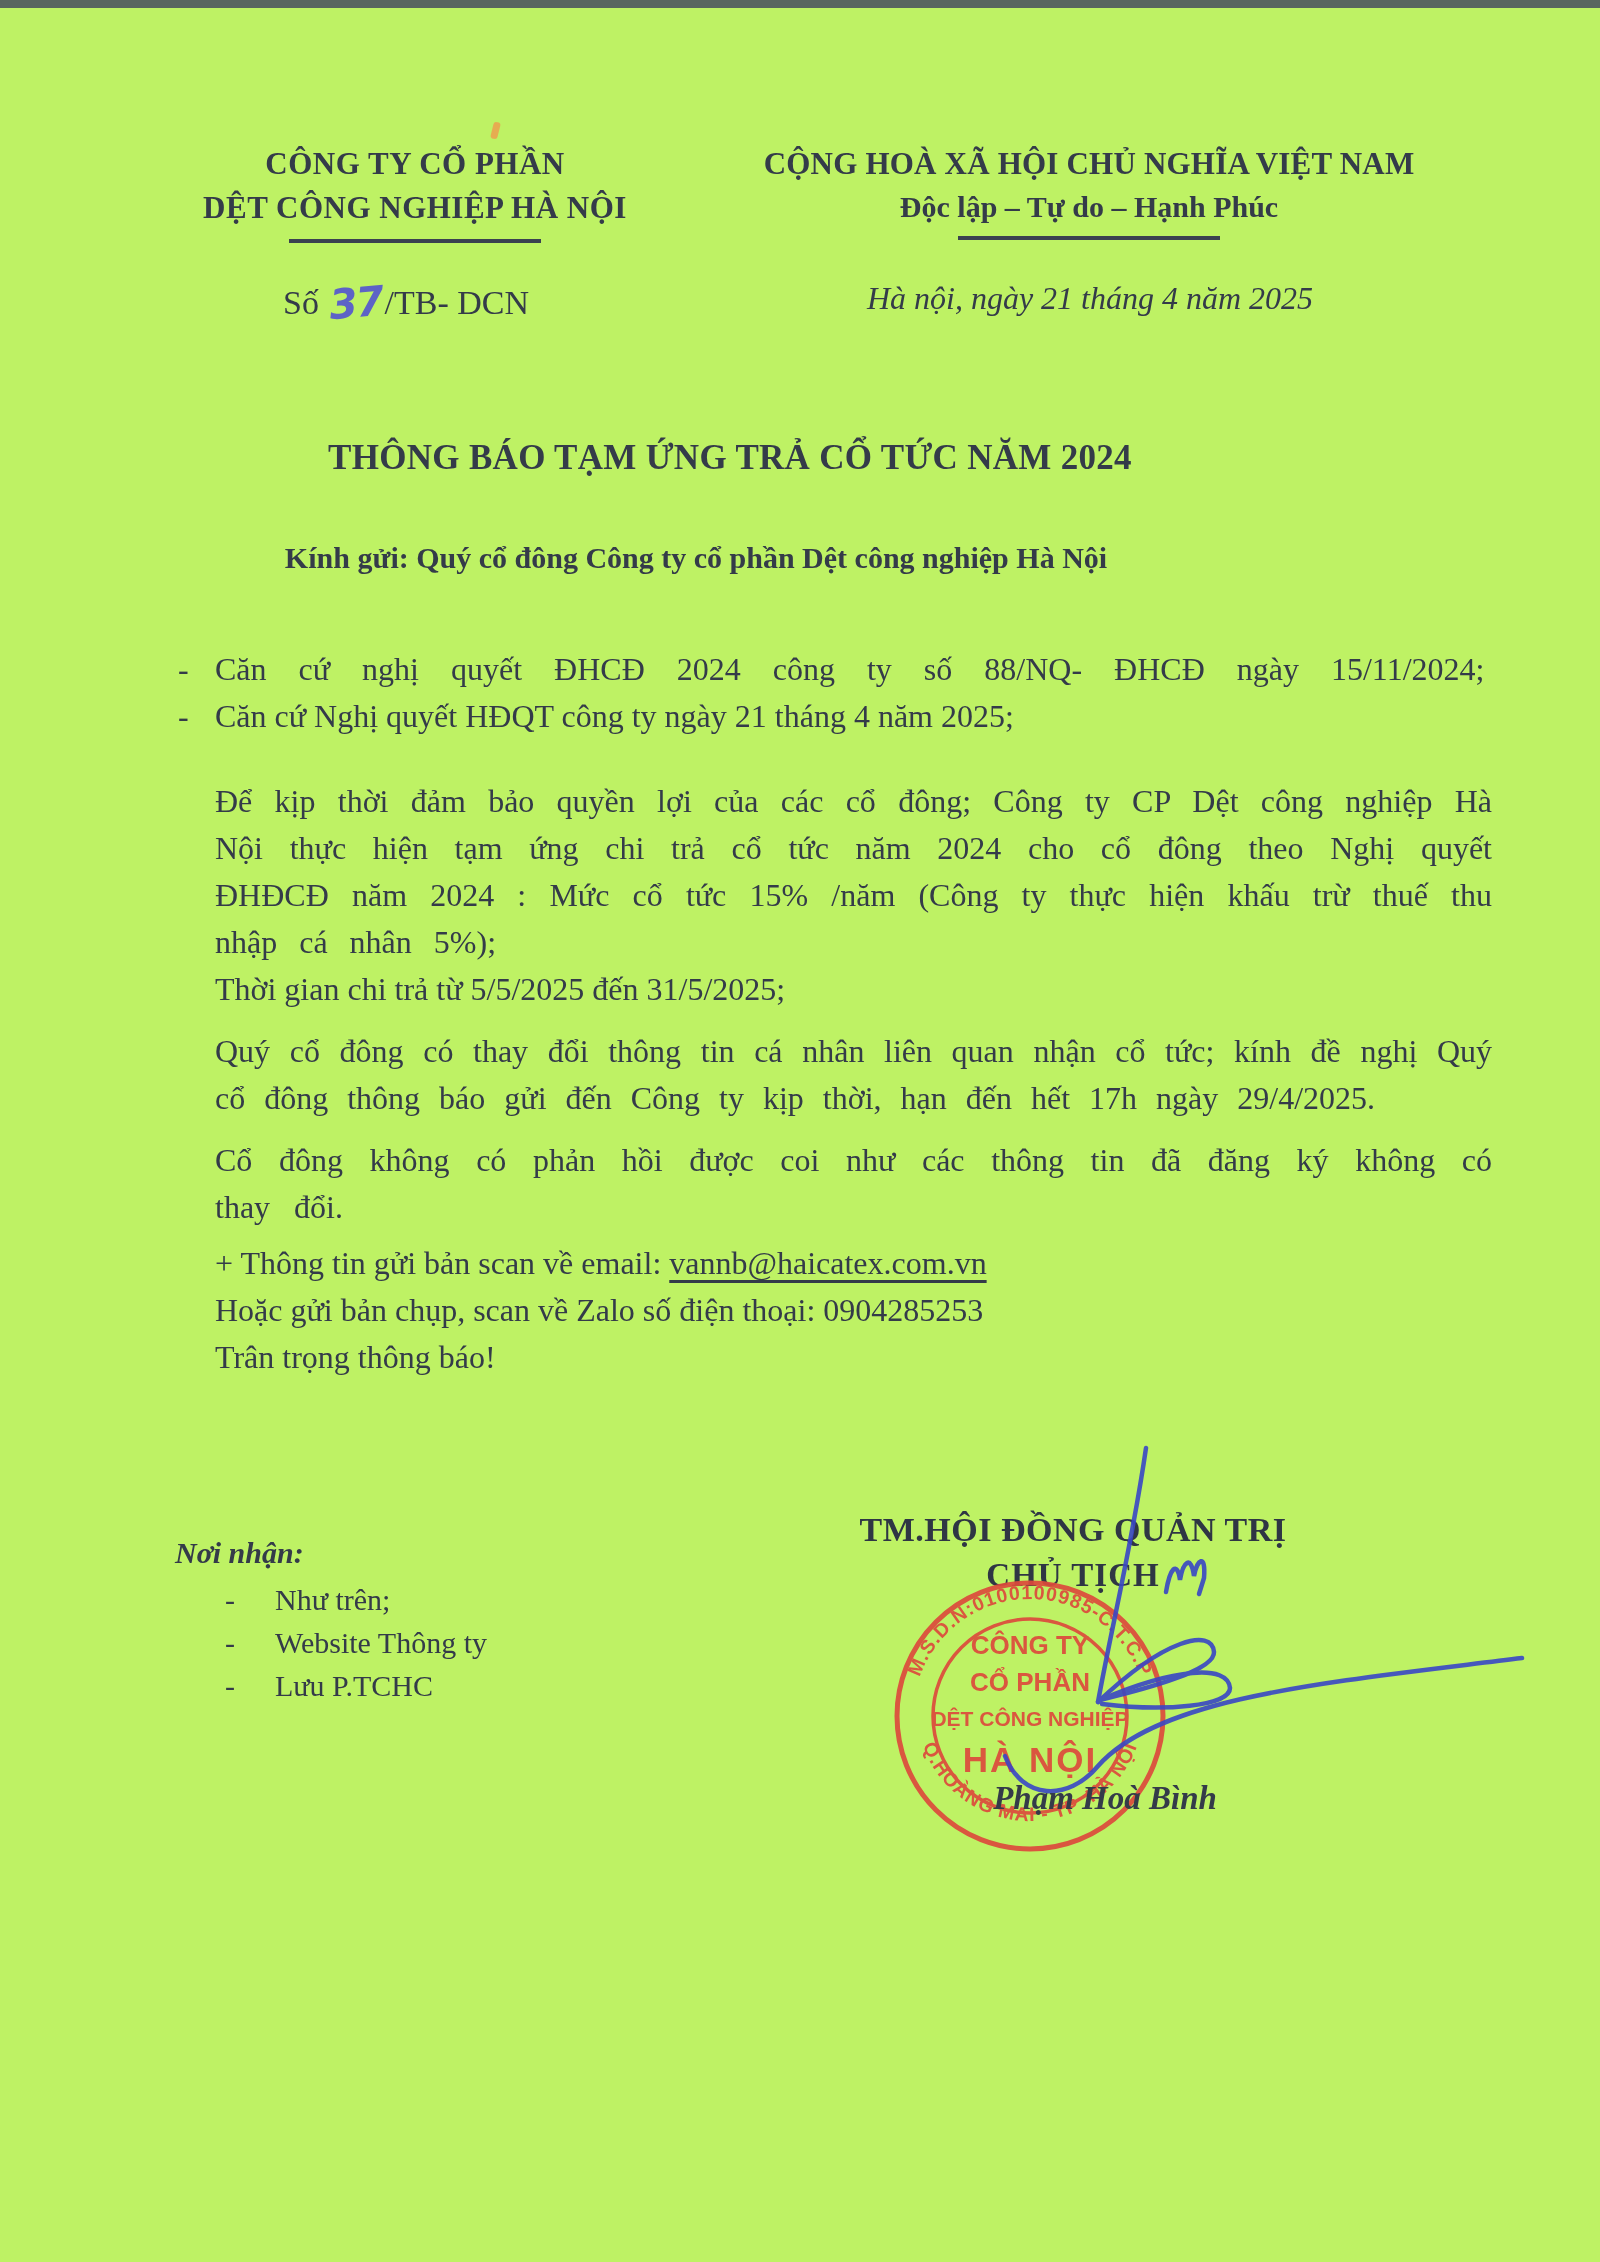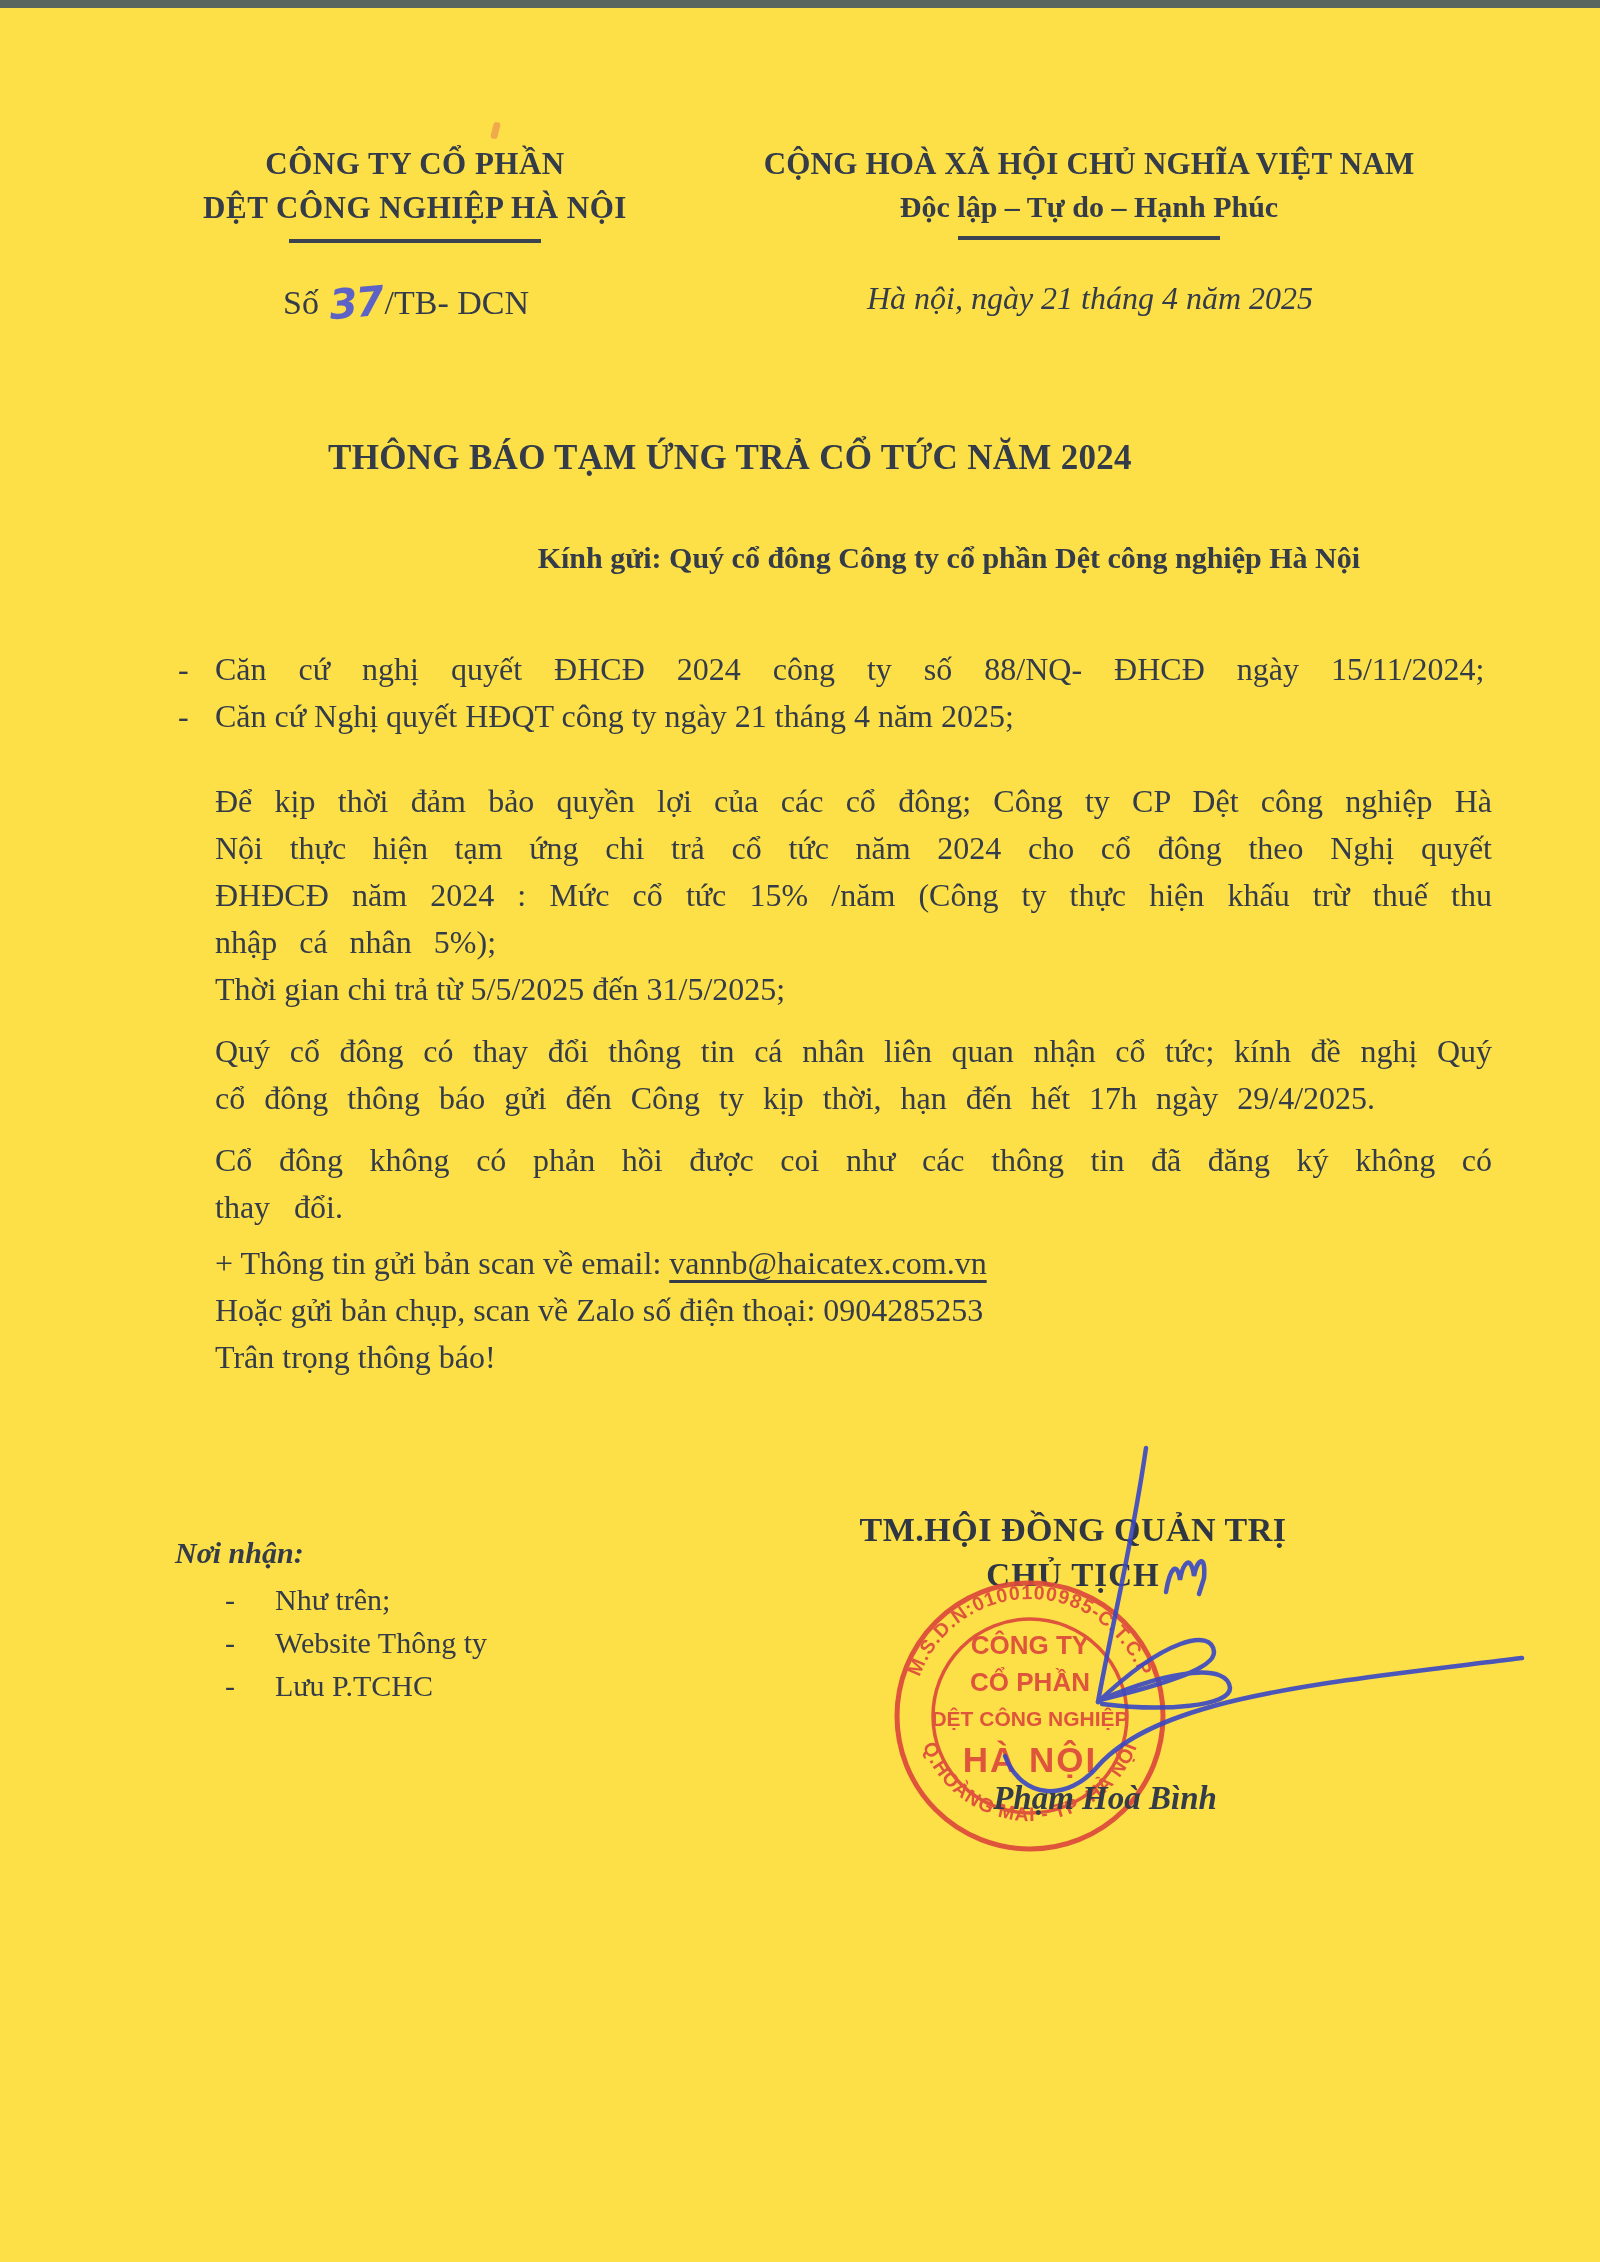--- a/index.html
+++ b/index.html
@@ -1,38 +1,38 @@
 <!DOCTYPE html>
 <html><head>
 <meta charset="utf-8">
 <style>
   html,body{margin:0;padding:0;background:#e9e9e9;}
   .page{
     position:relative;width:1600px;height:2262px;margin:0 auto;
-    background:#fde047;color:#343b49;overflow:hidden;
+    background:#bef264;color:#343b49;overflow:hidden;
     font-family:"Liberation Serif","DejaVu Serif",serif;
   }
   
   .scan-edge{position:absolute;top:0;left:0;width:1600px;height:8px;background:#59665f;}
   .speck{position:absolute;left:492px;top:122px;width:7px;height:17px;background:#eda04e;transform:rotate(14deg);border-radius:3px;opacity:.85;}
 
   
   .hdr-left{position:absolute;left:155px;top:142px;width:520px;text-align:center;font-weight:bold;font-size:31px;line-height:44px;letter-spacing:.5px;}
   .hdr-left .rule{width:252px;height:0;border-bottom:4px solid #3b4250;margin:9px auto 0;}
   .hdr-right{position:absolute;left:678px;top:142px;width:822px;text-align:center;font-weight:bold;}
   .hdr-right .l1{font-size:31px;line-height:44px;letter-spacing:.2px;}
   .hdr-right .l2{font-size:30px;line-height:42px;}
   .hdr-right .rule{width:262px;height:0;border-bottom:4px solid #3b4250;margin:8px auto 0;}
 
   .ref-line{position:absolute;left:283px;top:276px;font-size:34px;}
   .ref-number{display:inline-block;font-family:"DejaVu Sans",sans-serif;font-style:italic;font-weight:bold;color:#5d63c6;font-size:41px;transform:rotate(-5deg) translateY(3px);letter-spacing:-2px;padding:0 2px;}
   .dateline{position:absolute;left:690px;top:280px;width:800px;text-align:center;font-style:italic;font-size:32px;}
 
   .doc-title{position:absolute;left:0;top:438px;width:1420px;text-align:center;font-weight:bold;font-size:35px;letter-spacing:.3px;padding-left:20px;}
-  .salutation{position:absolute;left:0;top:541px;width:1360px;text-align:right;font-weight:bold;font-size:30px;}
+  .salutation{position:absolute;left:0;top:541px;width:1360px;text-align:center;font-weight:bold;font-size:30px;padding-left:16px;}
 
   
   .body-block{position:absolute;left:215px;top:646px;width:1277px;font-size:32px;line-height:47px;}
   .bullet{position:relative;text-align:justify;}
   .bullet .dash{position:absolute;left:-37px;top:0;}
   .ws-24{word-spacing:24px;}
   .ws-14{word-spacing:14px;}
   .ws-11{word-spacing:11px;}
   .ws-16{word-spacing:16px;}
   .para{text-align:justify;}

